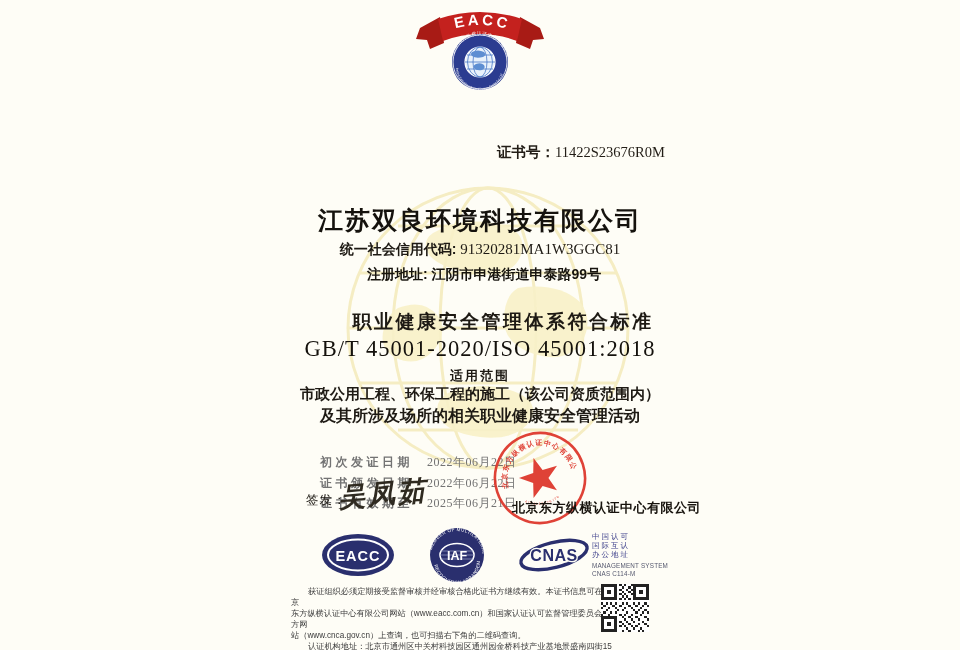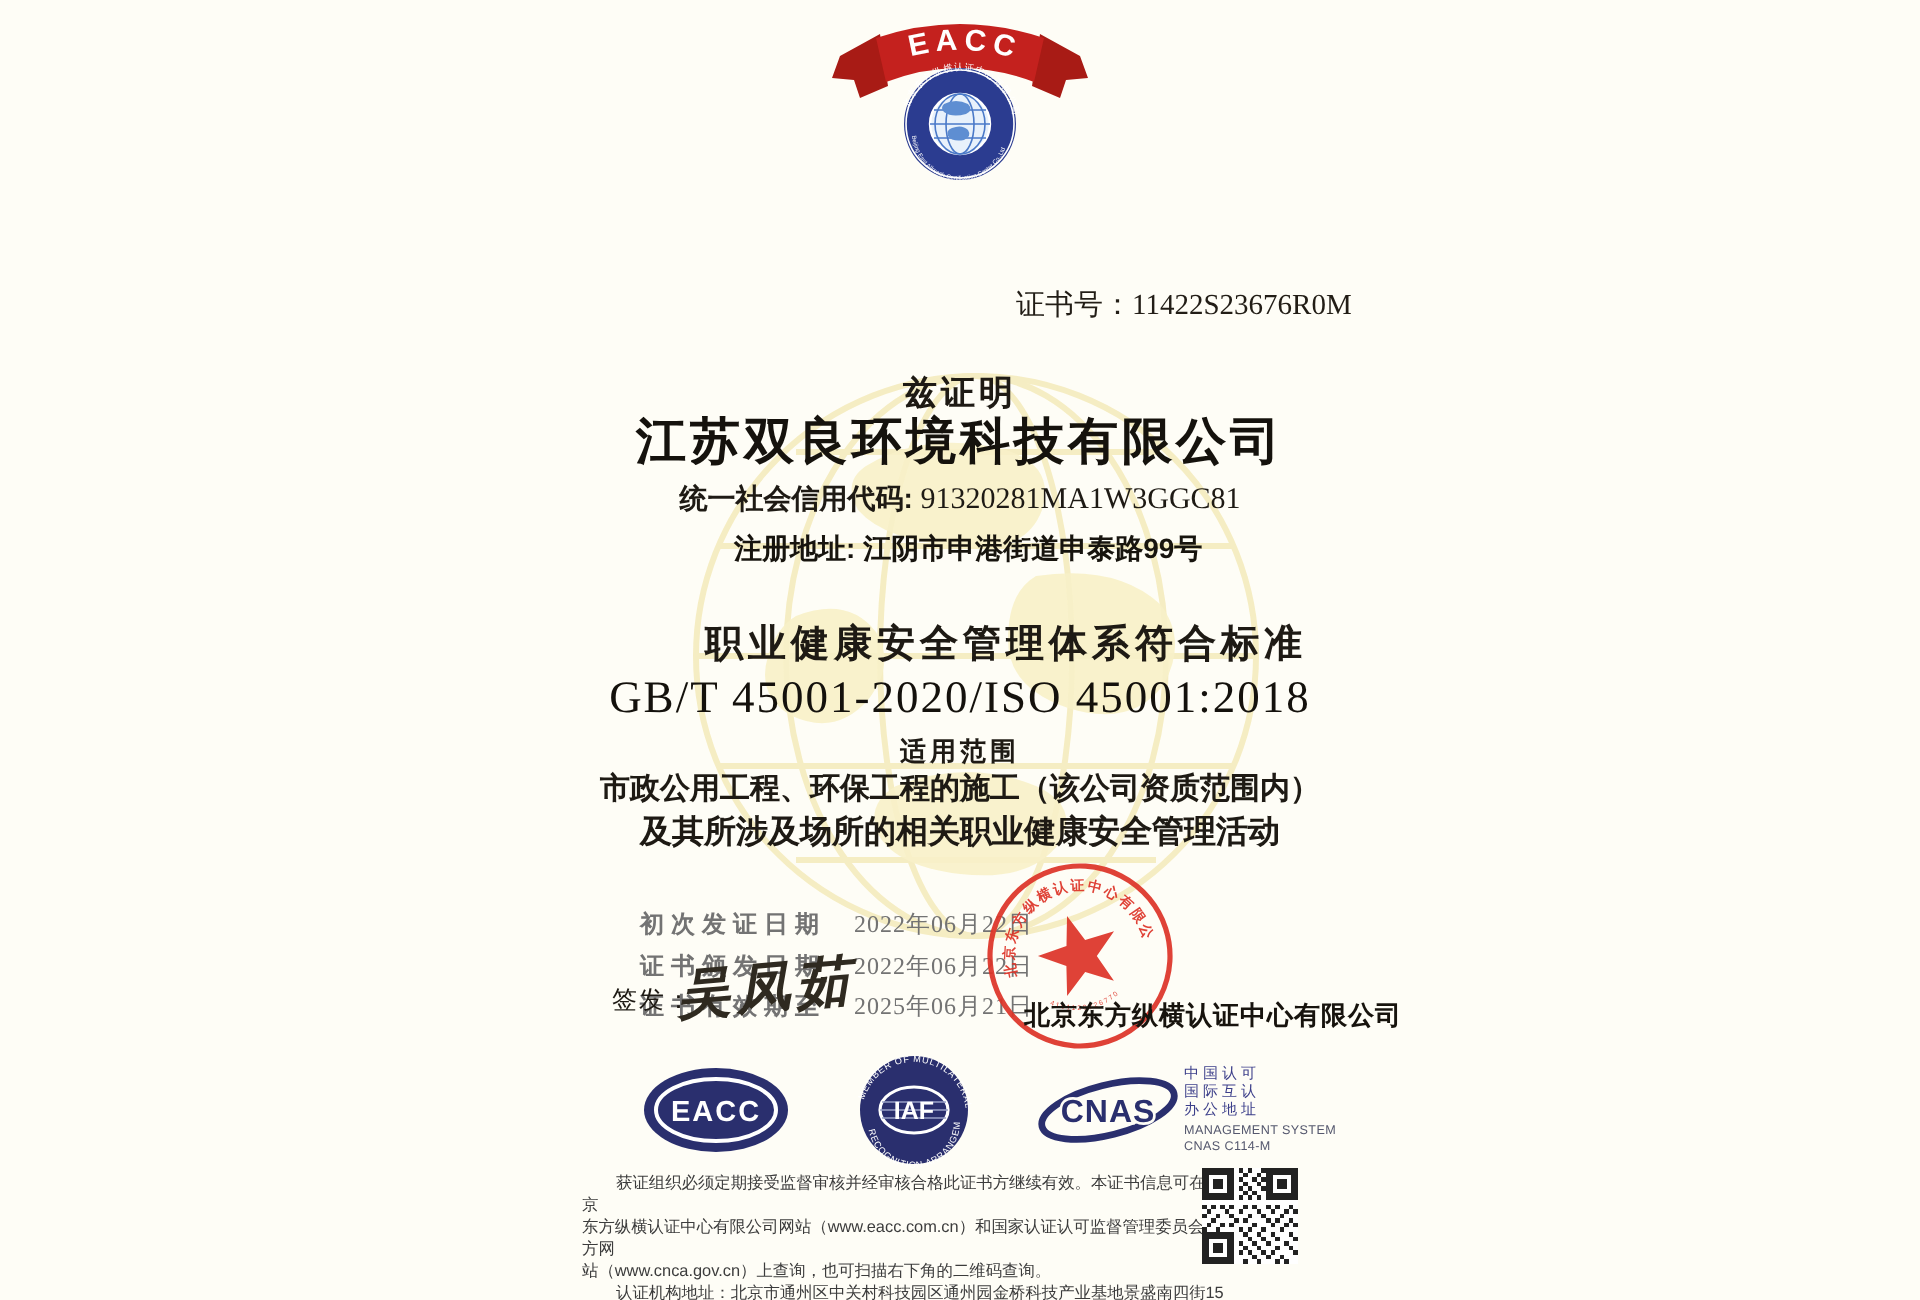--- a/index.html
+++ b/index.html
@@ -11,21 +11,21 @@
   .serif{font-family:"Liberation Serif","DejaVu Serif",serif;}
 
   .watermark{left:338px;top:178px;opacity:.55;z-index:0;}
   .z1{z-index:1;}
 
   .logo-top{left:410px;top:4px;z-index:1;}
 
   .title{top:94px;font-size:37px;font-weight:bold;letter-spacing:22px;text-indent:22px;
          color:#3e2d15;}
   .certno{left:497px;top:143px;font-size:14.5px;color:#221d16;}
-  .certno .lbl{font-weight:normal;margin-left:11px;}
+  .certno .lbl{font-weight:bold;}
 
   .certify{top:185px;font-size:17px;font-weight:bold;letter-spacing:2px;}
   .company{top:204px;font-size:25px;font-weight:bold;letter-spacing:2px;color:#15120d;}
   .credit{top:241px;font-size:14px;}
   .credit .lbl{font-weight:bold;}
   .credit .val{font-family:"Liberation Serif","DejaVu Serif",serif;font-size:15px;}
 
   .addr{left:367px;top:264px;font-size:14px;font-weight:bold;line-height:20px;color:#17140e;}
 
   .sysline{top:309px;font-size:19px;font-weight:bold;letter-spacing:2.5px;padding-left:23px;}
@@ -112,21 +112,20 @@
     </text>
     <text font-size="3" fill="#ffffff" font-family="Liberation Sans,DejaVu Sans,sans-serif">
       <textPath href="#ringBot" startOffset="2">Beijing East Allreach Certification Center Co.,Ltd</textPath>
     </text>
   </svg>
 
   <div class="abs certno serif z1">
     <span class="lbl">证书号：</span><span>11422S23676R0M</span>
   </div>
 
-  <div class="abs ctr certify z1">兹证明</div>
   <div class="abs ctr company z1">江苏双良环境科技有限公司</div>
   <div class="abs ctr credit z1">
     <span class="lbl">统一社会信用代码:</span>
     <span class="val">91320281MA1W3GGC81</span>
   </div>
 
   <div class="abs addr z1">
     <div>
       <span>注册地址:</span>
       <span>江阴市申港街道申泰路99号</span>

